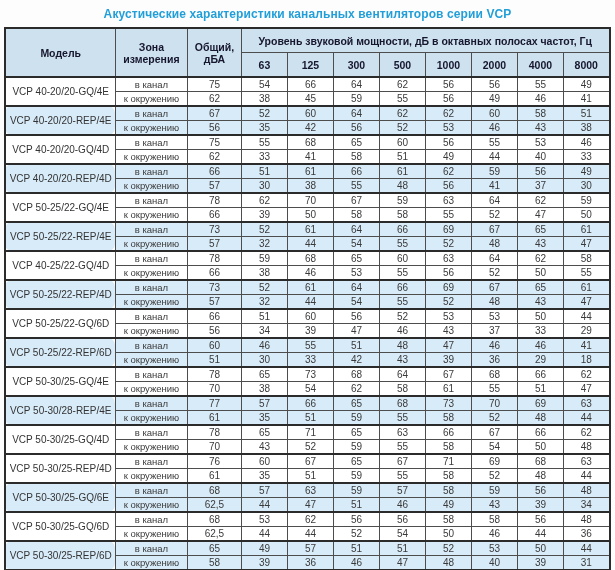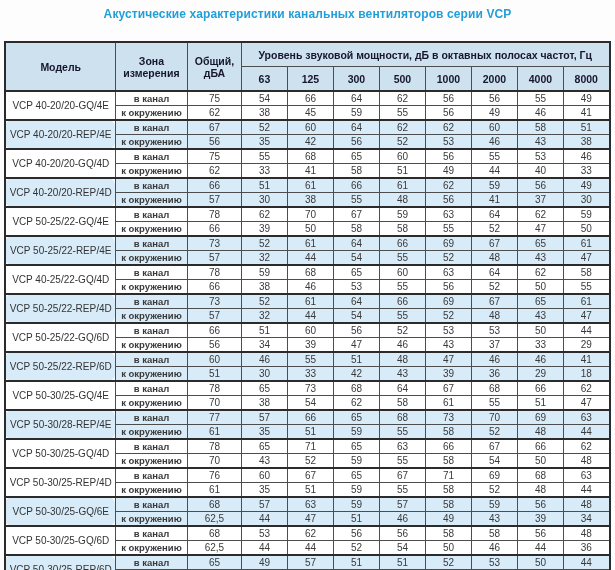--- a/index.html
+++ b/index.html
@@ -4,21 +4,21 @@
 <style>
   html,body{margin:0;padding:0;background:#ffffff;}
   body{width:615px;height:570px;font-family:"Liberation Sans",sans-serif;-webkit-font-smoothing:antialiased;}
   .page{width:615px;height:570px;overflow:hidden;background:#fdfdfd;}
   .title{
     text-align:center;
     font-size:12px;
     font-weight:bold;
     color:#219fd9;
     padding-top:7px;
-    padding-bottom:20px;
+    padding-bottom:6px;
     letter-spacing:.1px;
   }
   table.acoustic{
     width:605px;
     margin:0 auto;
     border-collapse:collapse;
     table-layout:fixed;
     border:2px solid #2b2b2b;
     background:#ffffff;
   }
@@ -44,21 +44,21 @@
   }
   thead th.freq-group{font-size:10.5px;text-align:center;}
   thead th.span2{height:47px;white-space:normal;line-height:12px;margin-top:10px;}
   tbody td{
     height:13px;
     line-height:13px;
     font-size:10px;
     color:#3a3a3a;
   }
   tbody td.model{font-size:10px;color:#333;border-radius:7px;}
-  tbody td.zone{font-size:9.5px;font-weight:bold;}
+  tbody td.zone{font-size:9.5px;}
   tbody td.total{font-weight:normal;margin-top:48px;}
   tbody tr.shaded td{background:#d8ebf8;}
   tbody tr.group-start td{border-top:2px solid #2b2b2b;}
 </style>
 </head>
 <body>
 
 <div class="page">
   <div class="title">Акустические характеристики канальных вентиляторов  серии VCP</div>
 

